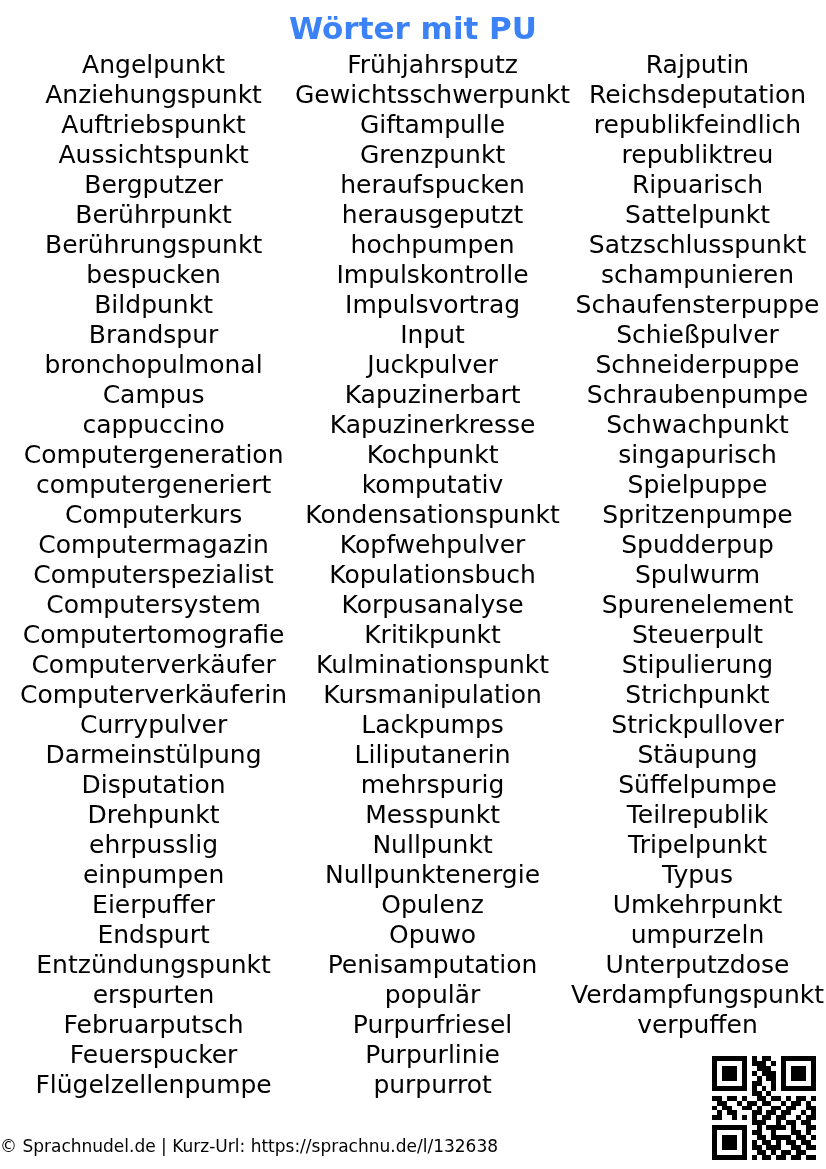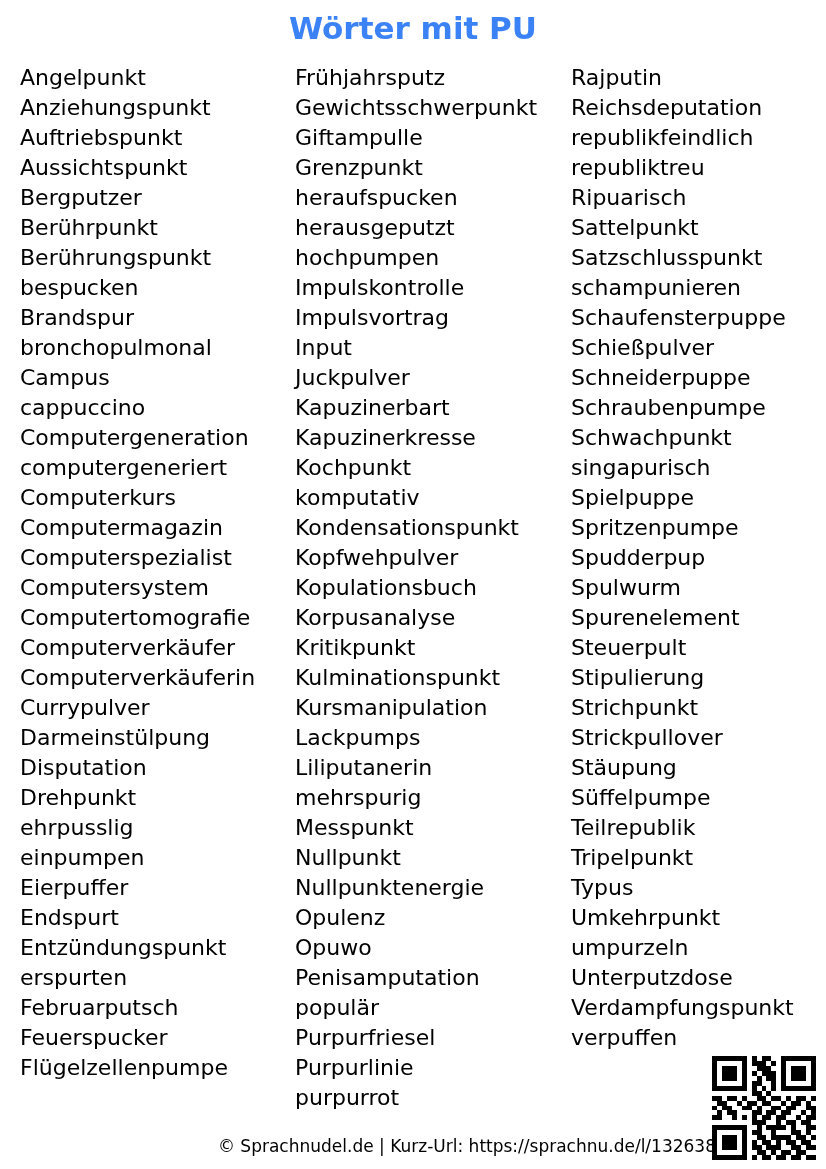--- a/index.html
+++ b/index.html
@@ -18,36 +18,37 @@
     width: 826px;
     margin: 0;
     text-align: center;
     font-size: 31px;
     font-weight: bold;
     letter-spacing: 0px;
     color: #3b82f6;
   }
   .col {
     position: absolute;
-    top: 63px;
-    font-size: 22px;
+    top: 50px;
+    font-size: 25px;
     line-height: 30px;
     white-space: nowrap;
+    text-align: center;
   }
   .col-1 { left: 20px; }
   .col-2 { left: 295px; }
   .col-3 { left: 571px; }
   .word { height: 30px; }
   .footer {
     position: absolute;
     top: 1131px; left: 0;
     width: 716px;
     height: 30px;
     line-height: 30px;
-    text-align: right;
+    text-align: left;
     font-size: 17px;
     color: #000000;
   }
   .qr {
     position: absolute;
     left: 712px; top: 1056px;
     width: 104px; height: 104px;
     display: grid;
     grid-template-columns: repeat(21, 1fr);
     grid-template-rows: repeat(21, 1fr);
@@ -65,20 +66,21 @@
 
   <div class="col col-1" id="col0">
       <div class="word">Angelpunkt</div>
       <div class="word">Anziehungspunkt</div>
       <div class="word">Auftriebspunkt</div>
       <div class="word">Aussichtspunkt</div>
       <div class="word">Bergputzer</div>
       <div class="word">Berührpunkt</div>
       <div class="word">Berührungspunkt</div>
       <div class="word">bespucken</div>
+      <div class="word">Bildpunkt</div>
       <div class="word">Brandspur</div>
       <div class="word">bronchopulmonal</div>
       <div class="word">Campus</div>
       <div class="word">cappuccino</div>
       <div class="word">Computergeneration</div>
       <div class="word">computergeneriert</div>
       <div class="word">Computerkurs</div>
       <div class="word">Computermagazin</div>
       <div class="word">Computerspezialist</div>
       <div class="word">Computersystem</div>

